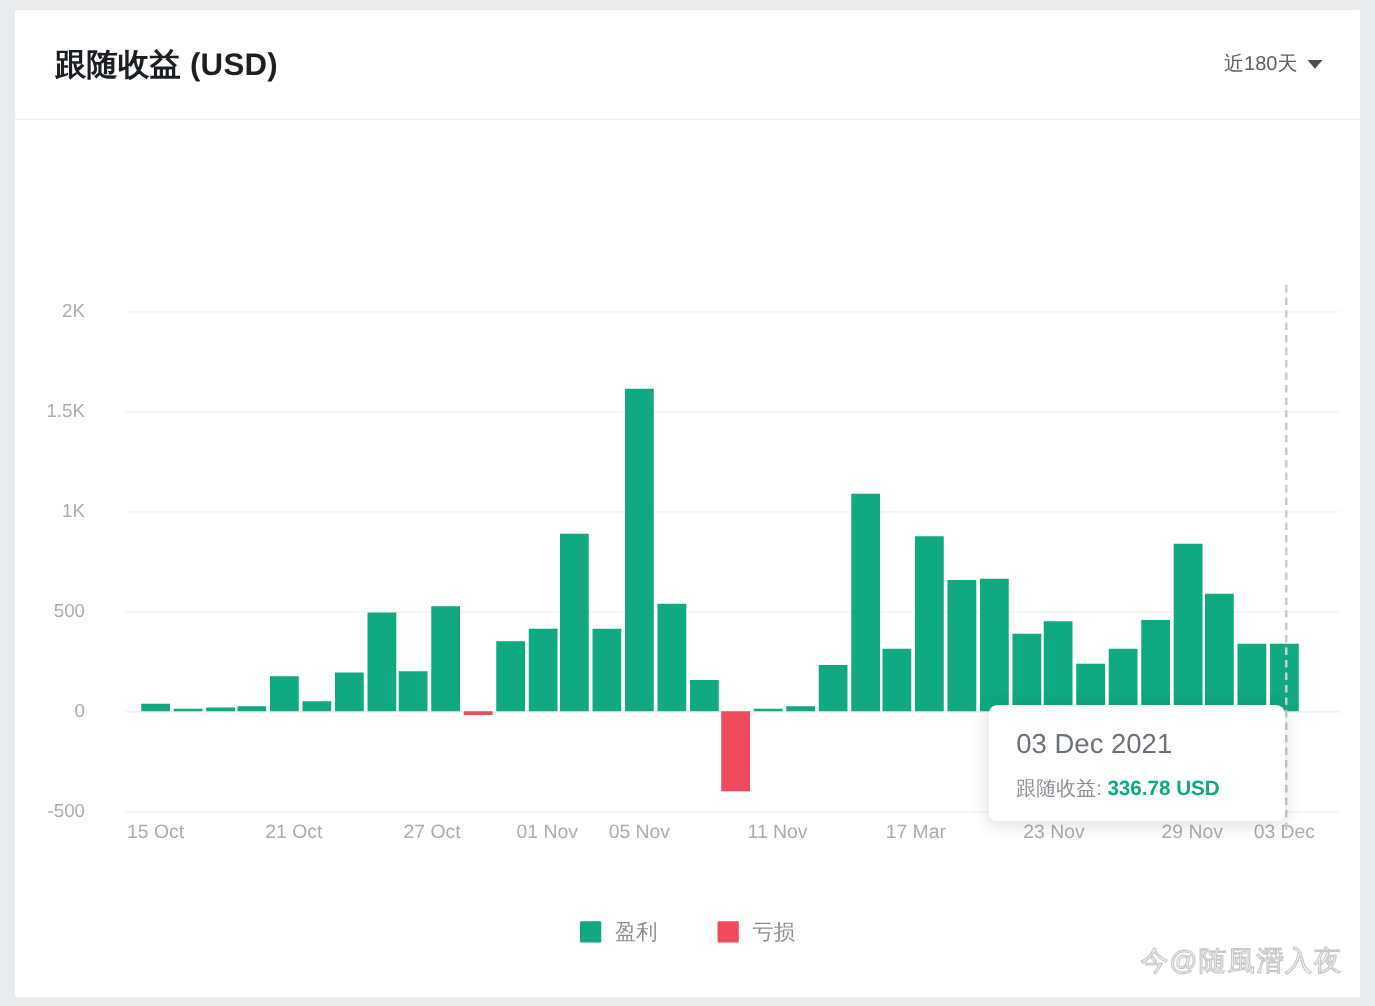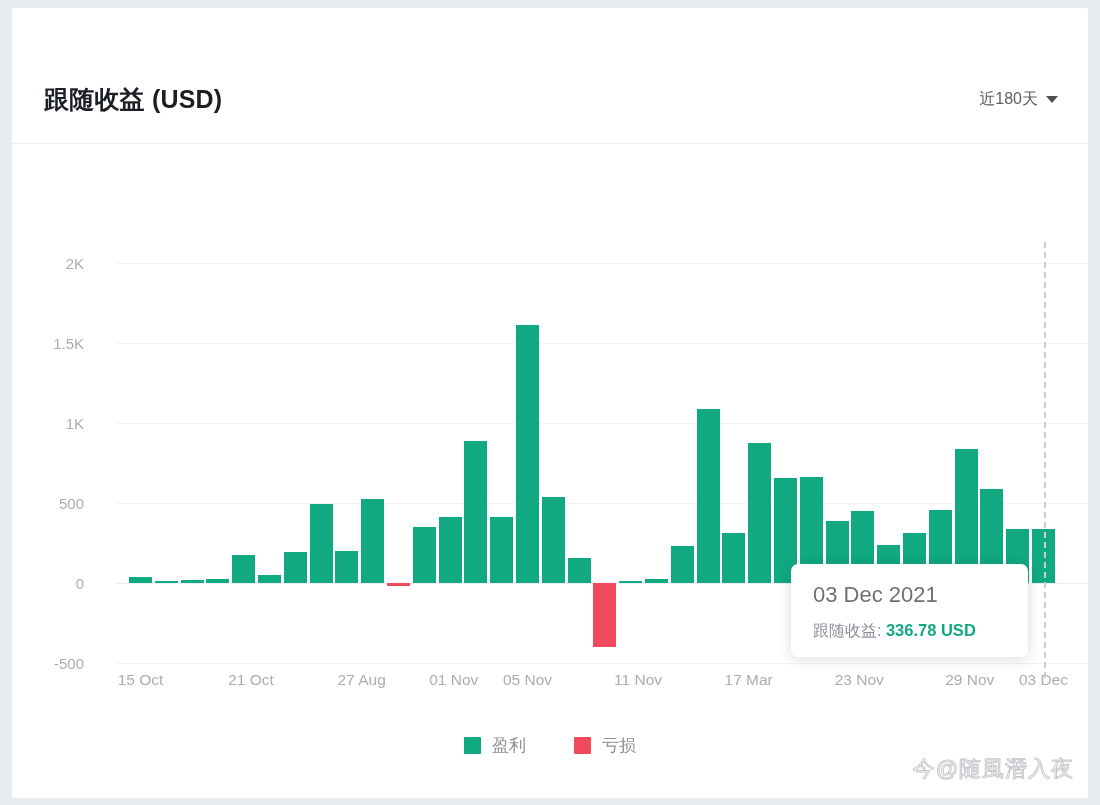--- a/index.html
+++ b/index.html
@@ -22,21 +22,20 @@
     border-radius: 2px;
     overflow: hidden;
   }
   
   .card-header {
     position: absolute; left: 0; top: 0;
     width: 100%; height: 88px;
     border-bottom: 1px solid #eceef1;
     display: flex; align-items: center; justify-content: space-between;
     padding: 0 30px 0 32px;
-    margin-top: 48px;
   }
   .card-title {
     font-size: 25px; font-weight: bold; color: #1b1f24;
     letter-spacing: .2px; white-space: nowrap;
   }
   .range-select {
     display: flex; align-items: center; gap: 8px;
     font-size: 16px; color: #5b6066; cursor: pointer;
     white-space: nowrap;
   }
@@ -53,22 +52,22 @@
     font-size: 27px; font-weight: bold; color: #e8495c;
     letter-spacing: -.3px; line-height: 1;
   }
   .summary-value .cents { font-size: 18px; }
   .summary-label {
     margin-top: 12px; font-size: 16px; color: #8b9097;
   }
   
   .chart {
     position: absolute;
-    left: 0; top: 234px;
-    width: 960px; height: 470px; margin-left: 16px;
+    left: 0; top: 220px;
+    width: 960px; height: 470px;
   }
   .plot {
     position: absolute;
     left: 88px; top: 21px;     
     width: 972px; height: 400px; 
   }
   .gridline {
     position: absolute; left: 0; width: 100%;
     height: 1px; background: #f2f3f5;
   }
@@ -212,21 +211,21 @@
             <div class="bar pos" title="14 Nov: 310" style="left: 787px; top: 270.4px; height: 49.6px;"></div>
             <div class="bar pos" title="15 Nov: 455" style="left: 812.8px; top: 247.2px; height: 72.8px;"></div>
             <div class="bar pos" title="16 Nov: 835" style="left: 838.6px; top: 186.4px; height: 133.6px;"></div>
             <div class="bar pos" title="17 Nov: 590" style="left: 864.4px; top: 225.6px; height: 94.4px;"></div>
             <div class="bar pos" title="18 Nov: 340" style="left: 890.2px; top: 265.6px; height: 54.4px;"></div>
             <div class="bar pos" title="19 Nov: 336.78" style="left: 916px; top: 266.115px; height: 53.8848px;"></div>
           </div>
         <div id="xtick-layer">
             <div class="xtick" style="left: 24.5px;">15 Oct</div>
             <div class="xtick" style="left: 135.071px;">21 Oct</div>
-            <div class="xtick" style="left: 245.643px;">27 Aug</div>
+            <div class="xtick" style="left: 245.643px;">27 Oct</div>
             <div class="xtick" style="left: 337.786px;">01 Nov</div>
             <div class="xtick" style="left: 411.5px;">05 Nov</div>
             <div class="xtick" style="left: 522.071px;">11 Nov</div>
             <div class="xtick" style="left: 632.643px;">17 Mar</div>
             <div class="xtick" style="left: 743.214px;">23 Nov</div>
             <div class="xtick" style="left: 853.786px;">29 Nov</div>
             <div class="xtick" style="left: 927.5px;">03 Dec</div>
           </div>
         <div class="cursor-line" id="cursor-line" style="left: 927.5px;"></div>
       </div>

